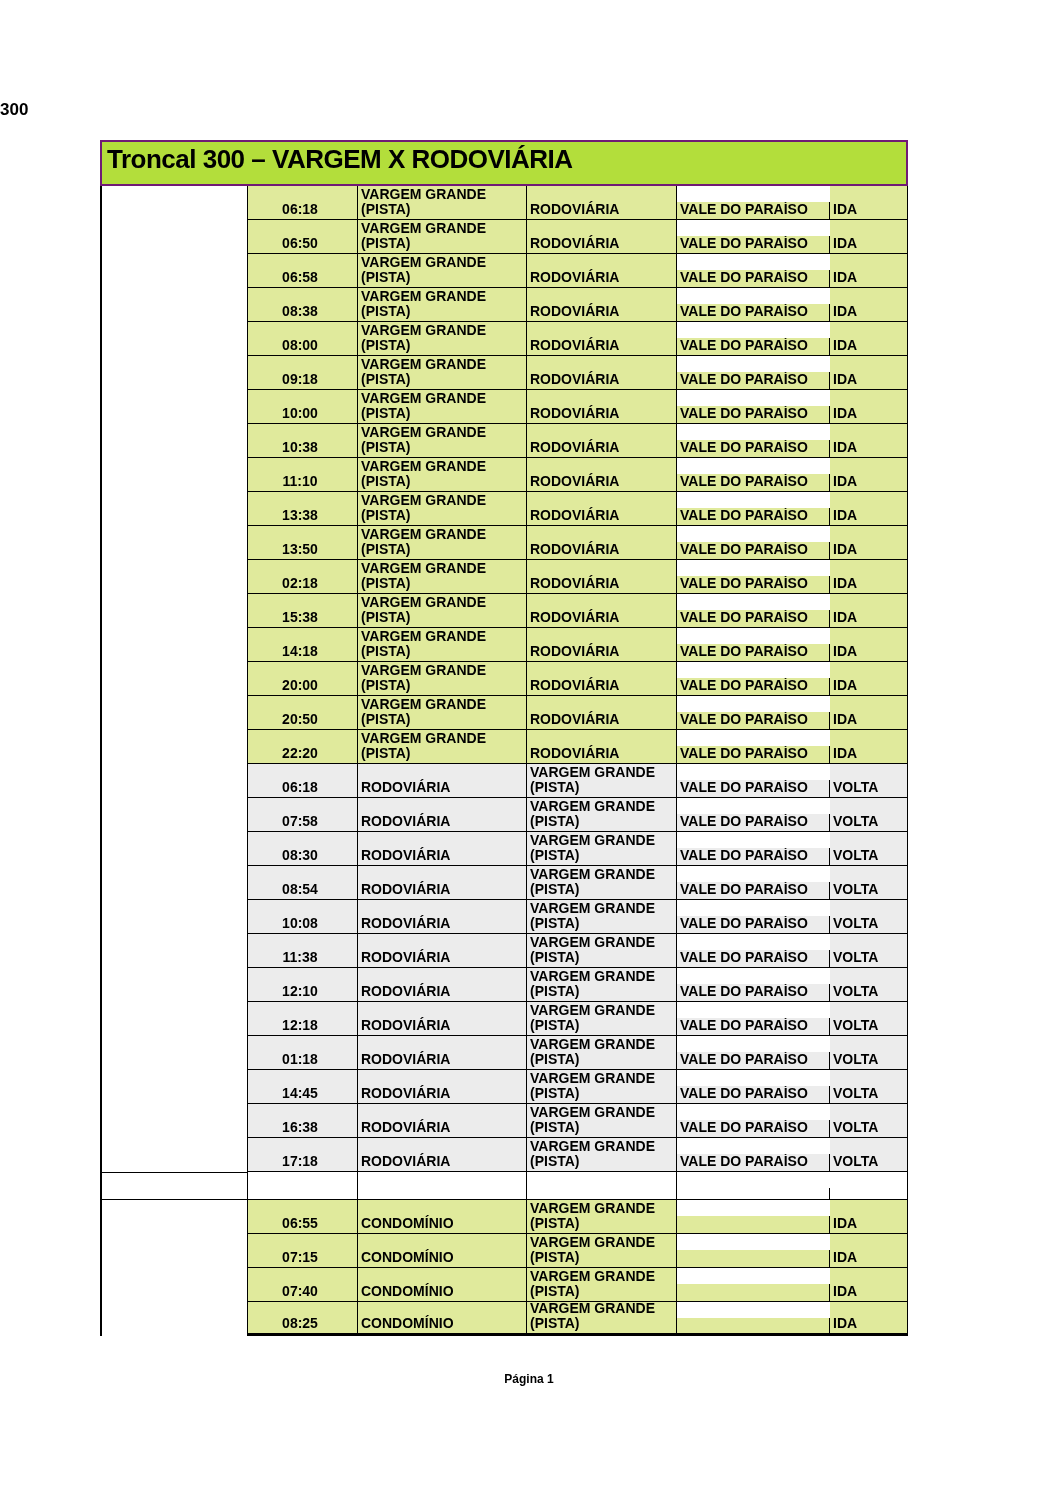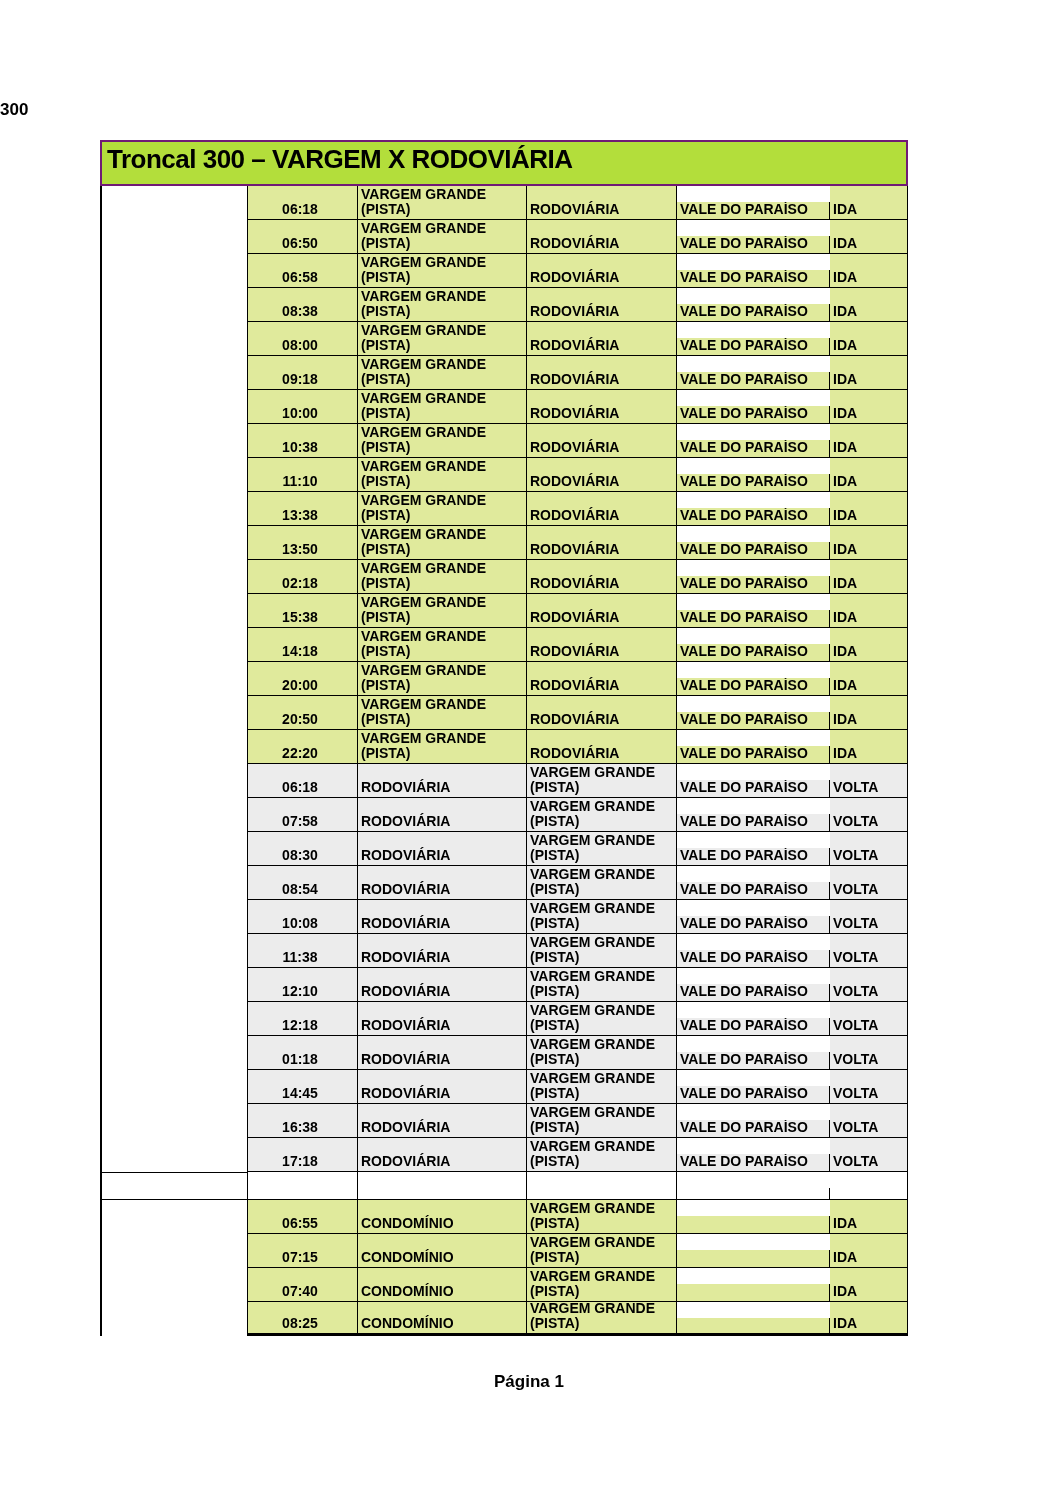--- a/index.html
+++ b/index.html
@@ -9,21 +9,21 @@
     position: relative;
     font-family: "Liberation Sans", sans-serif;
     color: #000;
   }
   .page-number {
     position: absolute; top: 100px; left: 0; width: 100%;
     text-align: left; font-weight: bold; font-size: 17px;
   }
   .page-footer {
     position: absolute; top: 1372px; left: 0; width: 100%;
-    text-align: center; font-weight: bold; font-size: 17px;
+    text-align: center; font-weight: bold; font-size: 12px;
   }
   .sheet {
     position: absolute; left: 100px; top: 140px; width: 808px;
   }
   .title-bar {
     height: 46px;
     background: var(--title-bg, #B3DE3B);
     border: 2px solid #701a75;
     font-size: 26px; font-weight: bold;
     padding: 2px 4px 0 5px;

